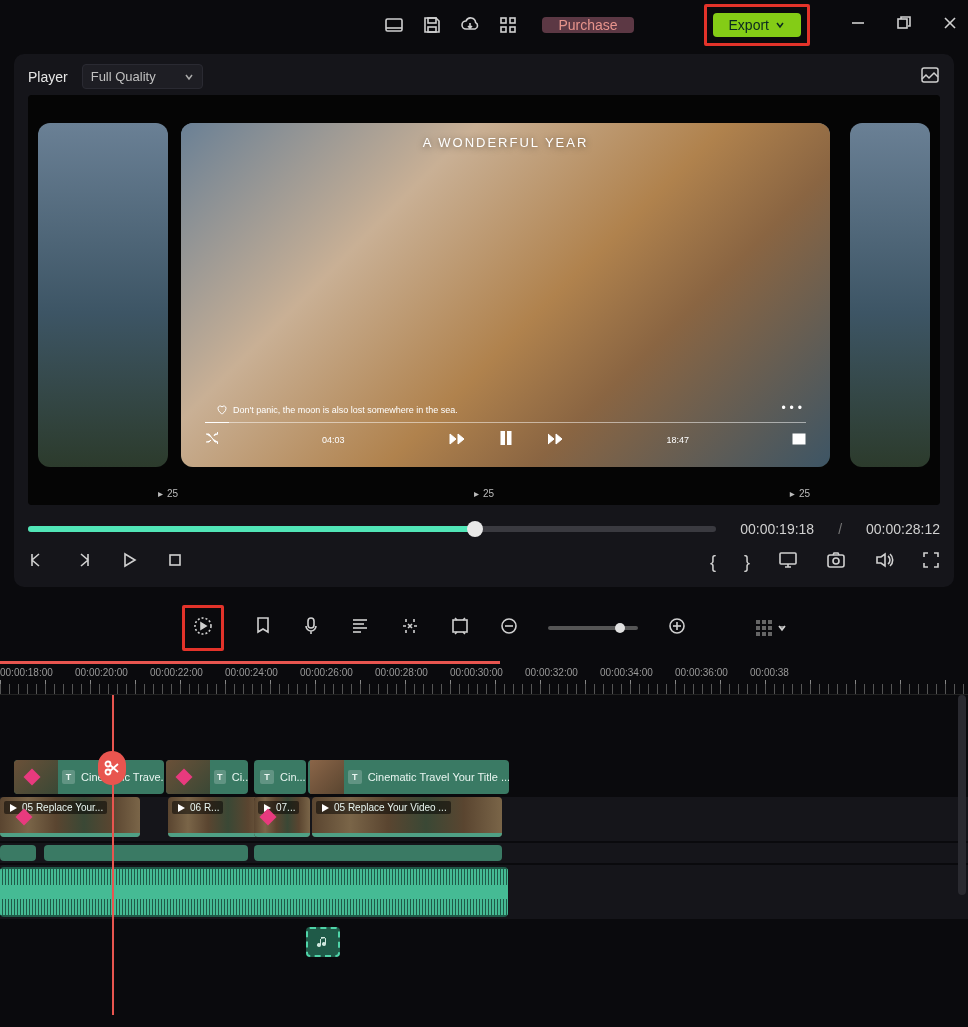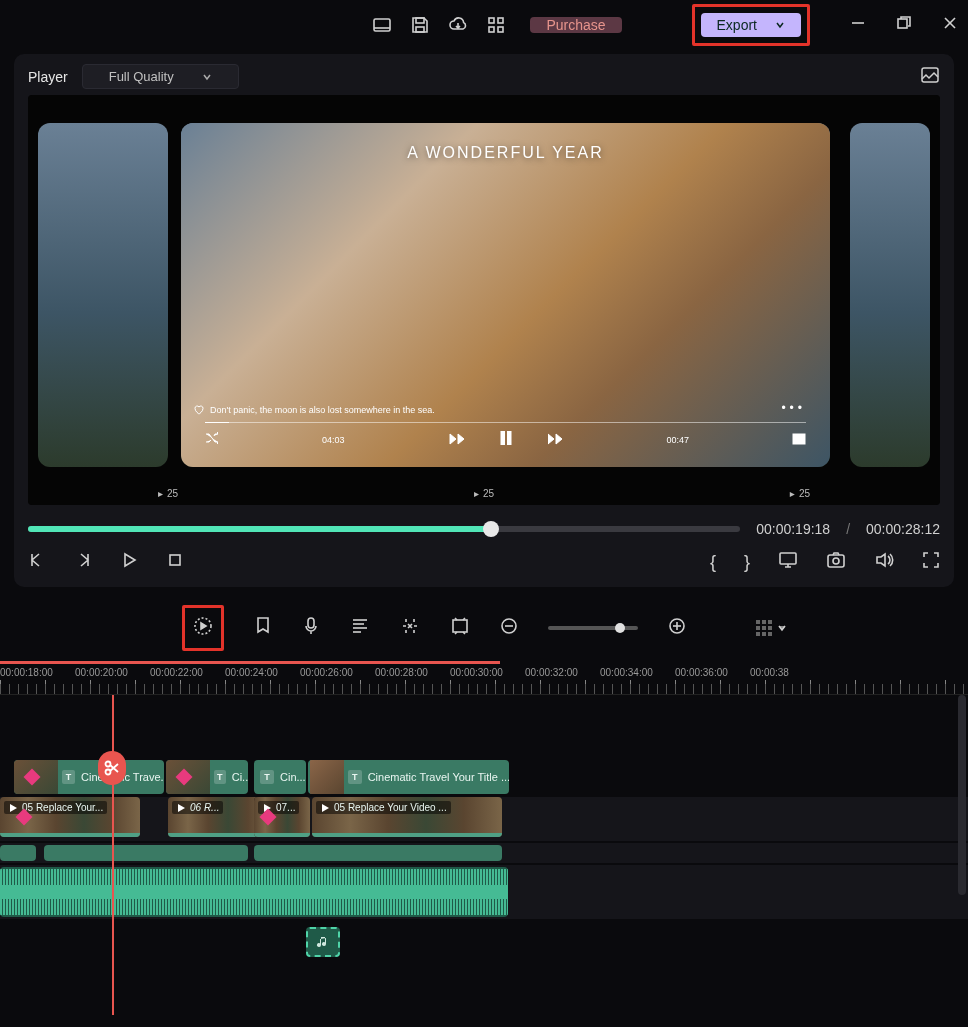--- a/index.html
+++ b/index.html
@@ -6,56 +6,56 @@
 body { background: #0a0a0d; color: #e5e5e5; width: 968px; height: 1027px; overflow: hidden; }
 
 
 .top-toolbar { height: 50px; display: flex; align-items: center; padding: 0 10px; }
 .top-spacer { flex: 1; }
 .toolbar-icons { display: flex; gap: 18px; align-items: center; }
 .toolbar-icon { width: 20px; height: 20px; display: flex; align-items: center; justify-content: center; cursor: pointer; }
 .toolbar-icon svg { stroke: #d0d0d0; fill: none; stroke-width: 1.6; }
 .purchase-btn { background: #5c3844; color: #e7948c; padding: 0 16px; border-radius: 4px; font-size: 14px; cursor: pointer; margin-left: 6px; }
 .export-container { border: 3px solid #e3332a; padding: 6px; margin-left: 70px; border-radius: 2px; }
-.export-btn { background: #c4b5fd; color: #0a2820; padding: 4px 16px; border-radius: 4px; font-size: 14px; font-weight: 500; cursor: pointer; display: flex; align-items: center; gap: 18px; }
+.export-btn { background: #84cc16; color: #0a2820; padding: 4px 16px; border-radius: 4px; font-size: 14px; font-weight: 500; cursor: pointer; display: flex; align-items: center; gap: 6px; }
 .window-controls { display: flex; gap: 30px; margin-left: 40px; align-items: center; }
 .window-controls svg { stroke: #d0d0d0; fill: none; stroke-width: 1.6; }
 
 
 .player-panel { margin: 4px 14px; background: #15151a; border-radius: 10px; padding: 10px 14px 14px; }
 .player-header { display: flex; align-items: center; gap: 14px; margin-bottom: 6px; }
 .player-label { font-size: 14px; color: #e5e5e5; }
-.quality-dropdown { background: #1e1e24; border: 1px solid #2a2a32; padding: 4px 26px; border-radius: 4px; font-size: 13px; color: #c0c0c0; display: flex; align-items: center; gap: 28px; cursor: pointer; }
+.quality-dropdown { background: #1e1e24; border: 1px solid #2a2a32; padding: 4px 8px; border-radius: 4px; font-size: 13px; color: #c0c0c0; display: flex; align-items: center; gap: 28px; cursor: pointer; }
 .header-spacer { flex: 1; }
 .snapshot-icon { cursor: pointer; }
 
 .preview-container { background: #0e0e10; border-radius: 4px; height: 410px; position: relative; overflow: hidden; }
 .film-strip { position: absolute; inset: 0; background: #050505; }
 .film-left, .film-right, .film-center { position: absolute; top: 28px; bottom: 38px; background: linear-gradient(180deg, #6a8095 0%, #3d5565 55%, #2c3b2c 100%); border-radius: 12px; }
 .film-left { left: 10px; width: 130px; }
 .film-right { right: 10px; width: 80px; }
 .film-center { left: 153px; right: 110px; overflow: hidden; }
 .film-center .scene { position: absolute; inset: 0; background: linear-gradient(135deg, #6a8095 0%, #c9b095 30%, #b0824d 55%, #8a6542 70%, #3d5565 100%); }
 .scene-title { position: absolute; top: 10px; left: 50%; transform: translateX(-50%); color: #fff; text-align: center; text-shadow: 0 1px 6px rgba(0,0,0,.5); }
 .scene-title .year { font-size: 46px; font-weight: 400; font-family: Georgia, serif; letter-spacing: 2px; }
-.scene-title .subtitle { font-size: 16px; letter-spacing: 2px; margin-top: 11px; }
-.scene-caption { position: absolute; bottom: 52px; left: 13px; color: #fff; font-size: 9px; display: flex; align-items: center; gap: 6px; }
+.scene-title .subtitle { font-size: 13px; letter-spacing: 2px; margin-top: 2px; }
+.scene-caption { position: absolute; bottom: 52px; left: 36px; color: #fff; font-size: 9px; display: flex; align-items: center; gap: 6px; }
 .overlay-controls { position: absolute; bottom: 18px; left: 24px; right: 24px; display: flex; align-items: center; justify-content: space-between; color: #fff; }
 .overlay-controls svg { stroke: #fff; fill: #fff; }
 .overlay-center { display: flex; gap: 36px; align-items: center; }
 .overlay-time { font-size: 9px; }
 .overlay-dots { position: absolute; bottom: 52px; right: 24px; color: #fff; letter-spacing: 4px; font-size: 12px; }
 .progress-line { position: absolute; bottom: 44px; left: 24px; right: 24px; height: 1px; background: rgba(255,255,255,.5); }
 .progress-line::after { content: ""; position: absolute; left: 0; width: 4%; height: 1px; background: #fff; }
 .frame-label { position: absolute; bottom: 6px; font-size: 10px; color: #bbb; display: flex; align-items: center; gap: 4px; }
 .frame-label.l1 { left: 130px; }
 .frame-label.l2 { left: 50%; transform: translateX(-50%); }
 .frame-label.l3 { right: 130px; }
 
-.timeline-scrub { margin: 16px 0 8px; display: flex; align-items: center; gap: 16px; }
+.timeline-scrub { margin: 16px 0 8px; display: flex; align-items: center; gap: 24px; }
 .scrub-track { position: relative; flex: 1; height: 6px; background: #3a3a40; border-radius: 3px; }
 .scrub-fill { position: absolute; left: 0; top: 0; bottom: 0; width: 65%; background: #51e6b7; border-radius: 3px; }
 .scrub-handle { position: absolute; left: 65%; top: 50%; transform: translate(-50%,-50%); width: 16px; height: 16px; border-radius: 50%; background: #e8e8e8; }
 .time-display { font-size: 14px; color: #d0d0d0; }
 .time-sep { color: #777; }
 
 .transport-controls { display: flex; align-items: center; gap: 28px; padding-top: 6px; }
 .transport-controls .right-controls { margin-left: auto; display: flex; gap: 28px; align-items: center; }
 .transport-controls svg { stroke: #d0d0d0; fill: none; stroke-width: 1.6; }
 .bracket { font-size: 18px; color: #d0d0d0; cursor: pointer; }
@@ -211,21 +211,21 @@
                   <path d="M8 6L2 1v10zM16 6l-6-5v10z"></path>
                 </svg></div>
             <div><svg width="12" height="14" viewBox="0 0 12 14">
                   <rect x="1" y="0" width="3.5" height="14"></rect>
                   <rect x="7.5" y="0" width="3.5" height="14"></rect>
                 </svg></div>
             <div><svg width="16" height="12" viewBox="0 0 16 12">
                   <path d="M0 1l6 5-6 5zM8 1l6 5-6 5z"></path>
                 </svg></div>
           </div>
-          <span class="overlay-time">00:47</span>
+          <span class="overlay-time">18:47</span>
           <div><svg width="14" height="12" viewBox="0 0 14 12" fill="none">
                 <rect x="1" y="1" width="12" height="10" stroke="#fff"></rect>
               </svg></div>
         </div>
       </div>
       <div class="film-right"></div>
       <div class="frame-label l1">▸ <span>25</span></div>
       <div class="frame-label l2">▸ <span>25</span></div>
       <div class="frame-label l3">▸ <span>25</span></div>
     </div>
@@ -394,21 +394,21 @@
         <div class="thumbs"></div>
         <div class="clip-rail"></div>
         <div class="vlabel">
           <svg viewBox="0 0 10 10">
             <path d="M2 1l7 4-7 4z"></path>
           </svg>
           <span>05 Replace Your...</span>
         </div>
         <span class="diamond" style="left:18px;"></span>
       </div>
-      <div class="clip video" style="left: 168px; width: 100px; font-style: italic;">
+      <div class="clip video" style="left: 168px; width: 100px;">
         <div class="thumbs"></div>
         <div class="clip-rail"></div>
         <div class="vlabel">
           <svg viewBox="0 0 10 10">
             <path d="M2 1l7 4-7 4z"></path>
           </svg>
           <span>06 R...</span>
         </div>
       </div>
       <div class="clip video" style="left: 254px; width: 56px;">

